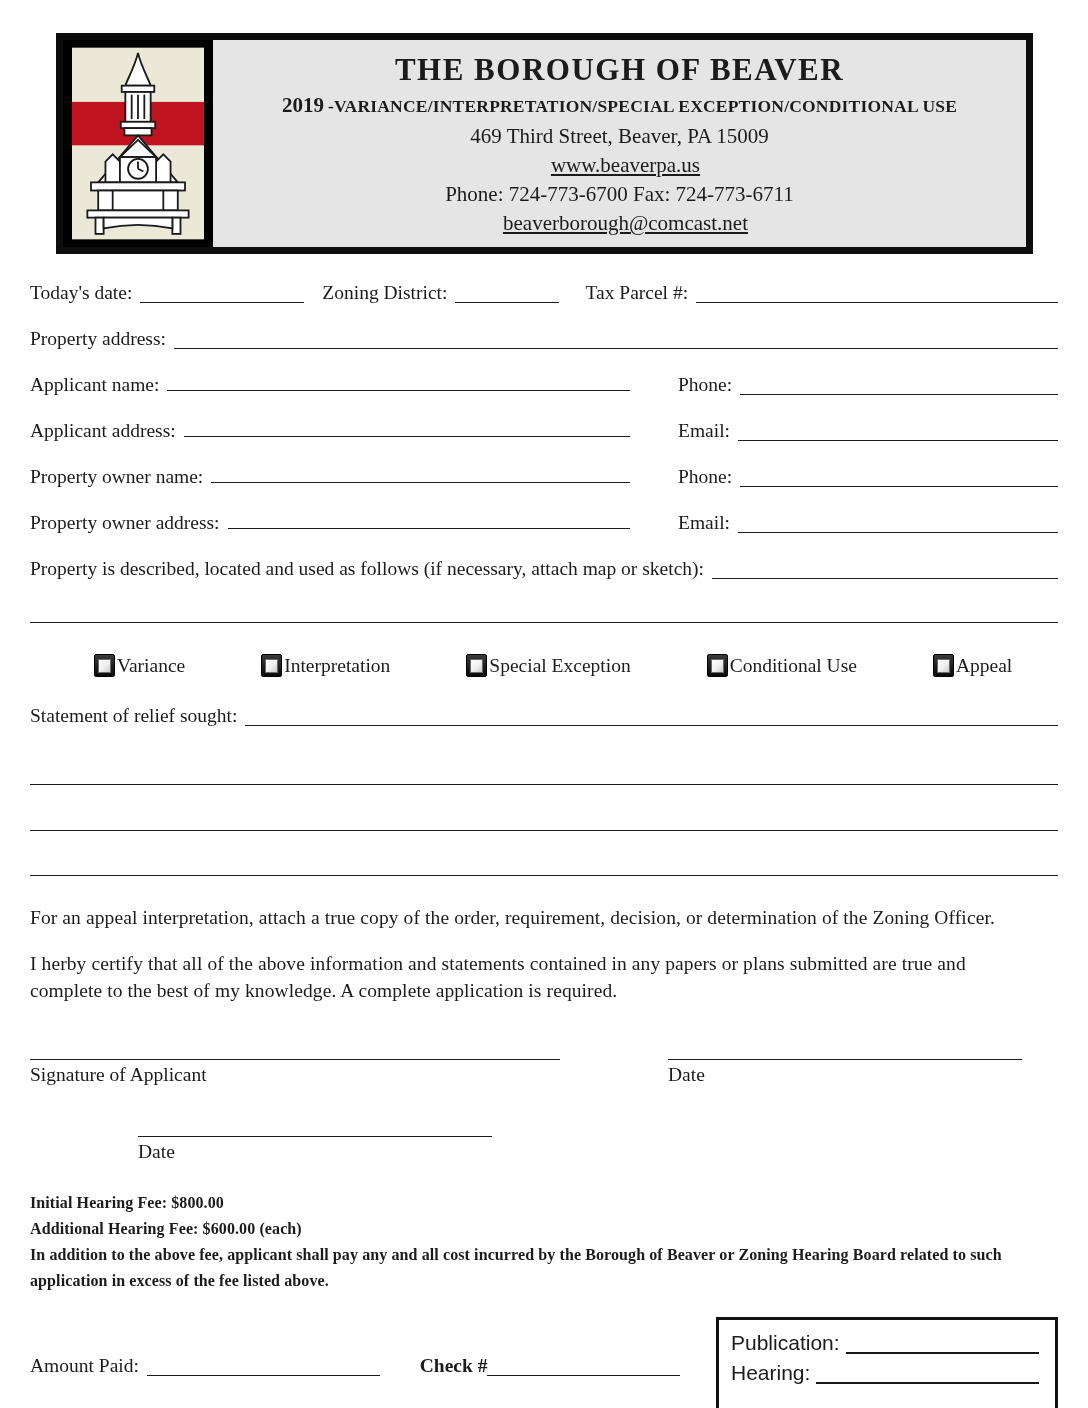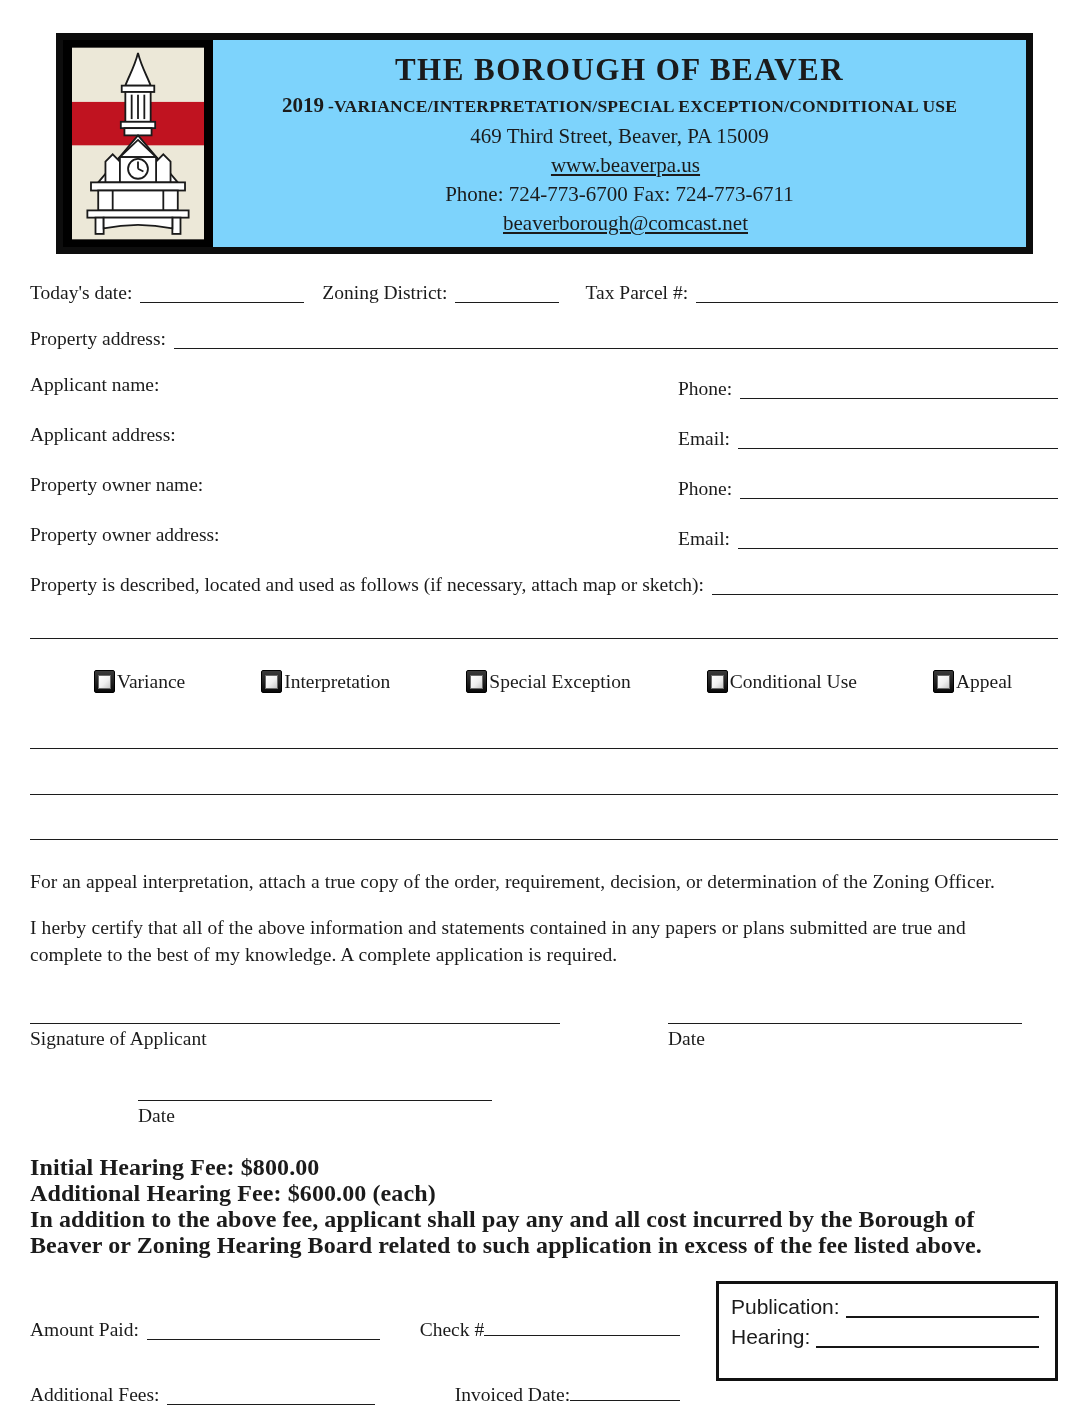--- a/index.html
+++ b/index.html
@@ -6,21 +6,21 @@
   html,body { background:#ffffff; }
   body { width:1088px; height:1408px; font-family:"Liberation Serif", serif; color:#1b1b1b; }
   .page { width:1088px; height:1408px; background:#fff; overflow:hidden; position:relative; }
 
   
   .header-box {
     margin:33px 55px 0 56px;
     border:7px solid #0d0d0d;
     display:flex;
     height:221px;
-    background:#7dd3fc;
+    background:#e5e5e5;
   }
   .logo-wrap {
     background:#000;
     padding:7px 9px;
     display:flex; align-items:center;
   }
   .logo-wrap svg { display:block; }
   .header-text {
     flex:1;
     text-align:center;
@@ -44,21 +44,21 @@
   }
   .line.flex { flex:1; }
   .lbl { white-space:nowrap; }
 
   .row1 { margin-top:26px; }
   .w170 { width:164px; } .w104 { width:104px; }
   .gap1 { margin-left:18px; } .gap2 { margin-left:26px; }
 
   .frow.std { margin-top:20px; }
   .twocol { display:flex; margin-top:20px; }
-  .col-l { width:600px; display:flex; align-items:flex-start; line-height:26px;flex-direction:column; }
+  .col-l { width:600px; display:flex; align-items:center; line-height:26px; }
   .col-r { flex:1; margin-left:48px; display:flex; align-items:flex-end; line-height:26px; }
 
   .fullline { border-bottom:1.6px solid #1c1c1c; margin-top:40px; }
 
   .cb-row { display:flex; align-items:center; margin-top:31px; margin-left:64px; gap:76px; }
   .cb-item { display:flex; align-items:center; }
   .cb {
     width:21px; height:23px;
     background:linear-gradient(#3a3a3a,#090909);
     border:1px solid #000;
@@ -79,28 +79,28 @@
   .p-appeal { margin-top:28px; }
   .p-certify { margin-top:19px; max-width:1010px; }
 
   .sig-row { display:flex; margin-top:36px; }
   .sig-l { width:530px; }
   .sig-r { width:354px; margin-left:108px; }
   .sig-line { border-bottom:1.6px solid #1c1c1c; height:20px; }
   .sig-lbl { line-height:26px; margin-top:2px; }
   .sig-row.second { margin-top:29px; }
 
-  .fees { margin-top:25px; font-weight:bold; line-height:26px; font-size:24px; max-width:1010px; letter-spacing:0.1px; }
+  .fees { margin-top:25px; font-weight:bold; line-height:26px; font-size:16px; max-width:1010px; letter-spacing:0.1px; }
 
   .bottom { display:flex; margin-top:23px; }
   .pay-col { width:650px; }
   .pay-row { display:flex;margin-top:36px; }
   .pay-row + .pay-row { margin-top:39px;gap:40px; }
   .cell-l { width:352px; display:flex; align-items:flex-end; line-height:26px; }
-  .cell-m { width:262px; margin-left:40px; display:flex; align-items:center; line-height:26px; }
+  .cell-m { width:262px; margin-left:40px; display:flex; align-items:flex-end; line-height:26px;font-weight:bold; }
 
   .office-box {
     width:342px; margin-left:36px;
     border:3px solid #111;
     padding:8px 16px 26px 12px;
     font-family:"Liberation Sans", sans-serif;
     font-size:21px;
     align-self:flex-start;
   }
   .ob-row { display:flex; align-items:flex-end; line-height:30px; }
@@ -252,20 +252,24 @@
         <span>Conditional Use</span>
       </div>
       <div class="cb-item">
         <span class="cb">
             <span class="cb-inner"></span>
           </span>
         <span>Appeal</span>
       </div>
     </div>
 
+    <div class="frow" style="margin-top:26px;">
+      <span class="lbl">Statement of relief sought:</span>
+      <span class="line flex"></span>
+    </div>
     <div class="ruled r1"></div>
     <div class="ruled r2"></div>
     <div class="ruled r3"></div>
 
     <div class="para p-appeal">For an appeal interpretation, attach a true copy of the order, requirement, decision, or determination of the Zoning Officer.</div>
     <div class="para p-certify">I herby certify that all of the above information and statements contained in any papers or plans submitted are true and complete to the best of my knowledge. A complete application is required.</div>
 
     <div class="sig-row">
       <div class="sig-l">
         <div class="sig-line"></div>

